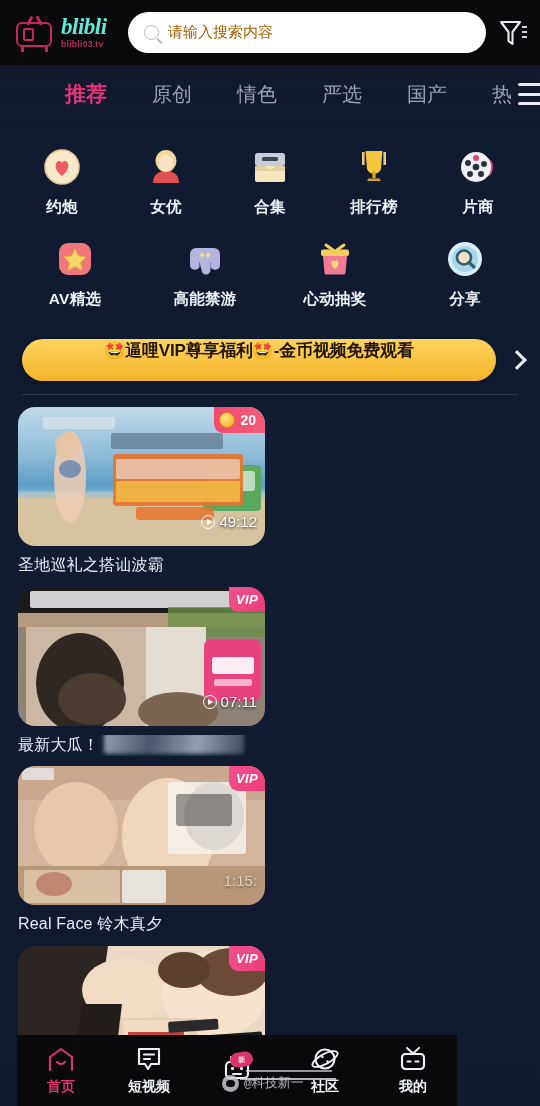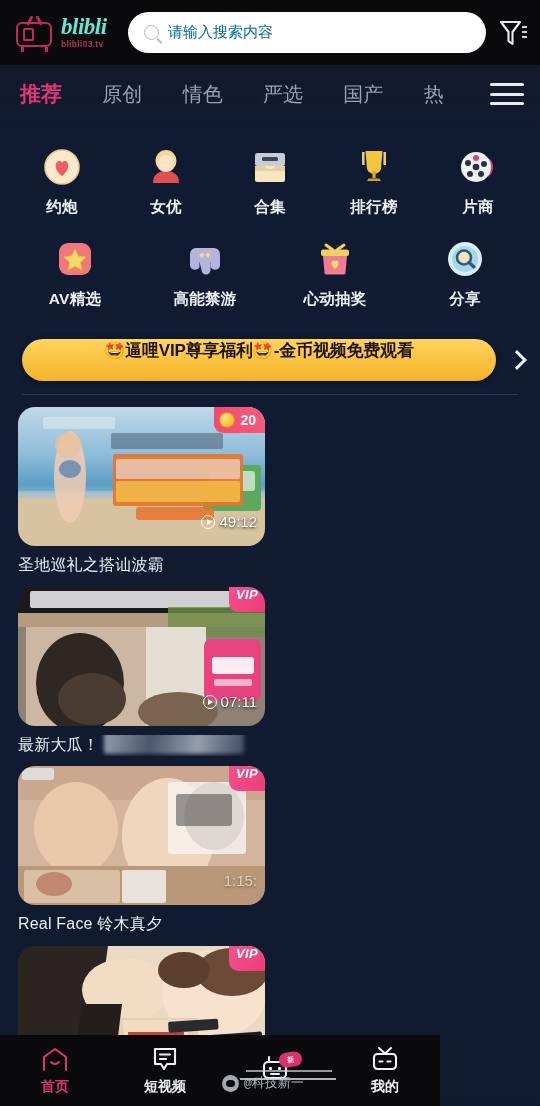--- a/index.html
+++ b/index.html
@@ -33,28 +33,28 @@
   .brand{ font-size:23px; font-weight:700; font-style:italic; color:#5eead4;
           letter-spacing:-.5px; font-family:"Liberation Serif",serif; }
   .brand-sub{ font-size:8.5px; color:#b2305c; letter-spacing:.3px; margin-top:2px; font-weight:700; }
 
   .searchbox{ flex:1; height:41px; background:#ffffff; border-radius:21px;
               display:flex; align-items:center; padding:0 16px; gap:9px; min-width:0; }
   .mag{ width:15px; height:15px; border:1.8px solid #b9b9bd; border-radius:50%;
         position:relative; flex:none; }
   .mag::after{ content:""; position:absolute; right:-5px; bottom:-3px; width:7px; height:1.8px;
                background:#b9b9bd; transform:rotate(45deg); border-radius:2px; }
-  .search-ph{ font-size:15px; color:#0369a1; white-space:nowrap; overflow:hidden; }
+  .search-ph{ font-size:15px; color:#a16207; white-space:nowrap; overflow:hidden; }
 
   .filter-ico{ width:30px; height:34px; flex:none; position:relative; margin-left:2px; }
 
   
   .tabs{ height:58px; display:flex; align-items:center; padding:0 16px 0 20px;
          background:linear-gradient(180deg,#12192b 0%,#101a2e 100%); gap:0; }
-  .tab{ font-size:20px; color:#9aa3b5; white-space:nowrap; font-weight:500; }
+  .tab{ font-size:20px; color:#9aa3b5; white-space:nowrap; font-weight:500;margin-left:45px; }
   .tab.active{ color:#e0357a; font-weight:700; font-size:21px; }
   .tab-sp{ flex:1; }
   .burger{ width:34px; height:22px; display:flex; flex-direction:column;
            justify-content:space-between; flex:none; margin-left:6px; }
   .burger i{ display:block; height:3px; background:#e8ecf2; border-radius:2px; }
   .burger i:nth-child(2){ width:100%; }
 
   
   .grid{ padding:14px 10px 8px; }
   .grid-row{ display:flex; }
@@ -85,42 +85,42 @@
   .thumb .blurimg{ position:absolute; inset:0; filter:blur(0.4px); }
   .badge-coin{ position:absolute; right:0; top:0; height:26px; padding:0 9px 0 5px;
                background:linear-gradient(90deg,#f4496f,#f25c7d);
                border-radius:0 7px 0 9px; display:flex; align-items:center; gap:5px; }
   .coin{ width:16px; height:16px; border-radius:50%;
          background:radial-gradient(circle at 35% 32%,#ffe37a,#f0a81d);
          border:1px solid #d4900f; }
   .badge-coin span{ font-size:14px; color:#fff; font-weight:600; }
   .badge-vip{ position:absolute; right:0; top:0; width:36px; height:25px;
               background:linear-gradient(120deg,#f2508f,#ec3d77);
-              border-radius:0 7px 0 9px; display:flex; 
+              border-radius:0 7px 0 9px; display:flex; align-items:center;
               justify-content:center;margin-left:40px; }
   .badge-vip span{ font-size:13px; color:#fff; font-weight:700; font-style:italic;
                    letter-spacing:.4px; }
   .dur{ position:absolute; right:8px; bottom:16px; display:flex; align-items:center; gap:4px;
         text-shadow:0 1px 3px rgba(0,0,0,.85); }
   .play-c{ width:14px; height:14px; border:1.6px solid #fff; border-radius:50%;
            position:relative; flex:none; }
   .play-c::after{ content:""; position:absolute; left:4.5px; top:3px;
                   border-left:5px solid #fff; border-top:3.5px solid transparent;
                   border-bottom:3.5px solid transparent; }
   .dur span{ font-size:15px; color:#fff; font-weight:500; }
   .vtitle{ margin-top:9px; font-size:16px; color:#e9edf5; white-space:nowrap;
            overflow:hidden; text-overflow:ellipsis; letter-spacing:.2px; }
   .vtitle.masked{ position:relative; }
   .mask-smudge{ position:absolute; left:86px; top:-3px; width:140px; height:22px;
                 background:linear-gradient(100deg,rgba(190,200,215,.75),rgba(120,135,160,.55),
                 rgba(205,215,228,.7),rgba(110,125,150,.5));
                 filter:blur(2.2px); border-radius:3px; }
 
   
-  .bottomnav{ position:absolute; left:0; bottom:0; width:440px; height:71px;
+  .bottomnav{ position:absolute; left:17px; bottom:0; width:440px; height:71px;
               background:#0a0a0c; display:flex; align-items:center;text-decoration:underline; }
   .nav-item{ flex:1; display:flex; flex-direction:column; align-items:center; gap:6px;
              position:relative; }
   .nav-ico{ width:30px; height:26px; position:relative; }
   .nav-lbl{ font-size:14px; color:#eef1f6; font-weight:600; }
   .nav-item.active .nav-lbl{ color:#d9376b; }
   .nav-dot{ position:absolute; right:28px; top:-3px; width:23px; height:15px;
             border-radius:9px; background:#d8336c; transform:rotate(-8deg);
             font-size:7px; color:#ffd7e4; display:flex; align-items:center;
             justify-content:center; font-weight:700; }
@@ -482,20 +482,31 @@
           <rect x="4" y="7" width="22" height="16" rx="4" fill="none" stroke="#eef1f6" stroke-width="2.1"></rect>
           <rect x="9" y="12" width="3" height="3" rx="1" fill="#eef1f6"></rect>
           <rect x="18" y="12" width="3" height="3" rx="1" fill="#eef1f6"></rect>
           <line x1="11" y1="19" x2="19" y2="19" stroke="#eef1f6" stroke-width="2" stroke-linecap="round"></line>
         </svg>
       </div>
       <div class="nav-dot">新</div>
       <div class="nav-lbl"></div>
     </div>
 
+    <div class="nav-item">
+      <div class="nav-ico">
+        <svg width="30" height="26" viewBox="0 0 30 26">
+          <circle cx="15" cy="13" r="9.5" fill="none" stroke="#eef1f6" stroke-width="2.1"></circle>
+          <ellipse cx="15" cy="13" rx="14" ry="5" fill="none" stroke="#eef1f6" stroke-width="1.8" transform="rotate(-28 15 13)"></ellipse>
+          <circle cx="12.5" cy="11" r="1.2" fill="#eef1f6"></circle>
+          <circle cx="17.5" cy="15.5" r="1.2" fill="#eef1f6"></circle>
+        </svg>
+      </div>
+      <div class="nav-lbl">社区</div>
+    </div>
 
     <div class="nav-item">
       <div class="nav-ico">
         <svg width="30" height="26" viewBox="0 0 30 26">
           <path d="M9 2 L15 7.5 L21 2" fill="none" stroke="#eef1f6" stroke-width="2.1" stroke-linecap="round" stroke-linejoin="round"></path>
           <rect x="4" y="8" width="22" height="15" rx="3.5" fill="none" stroke="#eef1f6" stroke-width="2.1"></rect>
           <line x1="9.5" y1="15.5" x2="12.5" y2="15.5" stroke="#eef1f6" stroke-width="2.1" stroke-linecap="round"></line>
           <line x1="17.5" y1="15.5" x2="20.5" y2="15.5" stroke="#eef1f6" stroke-width="2.1" stroke-linecap="round"></line>
         </svg>
       </div>

